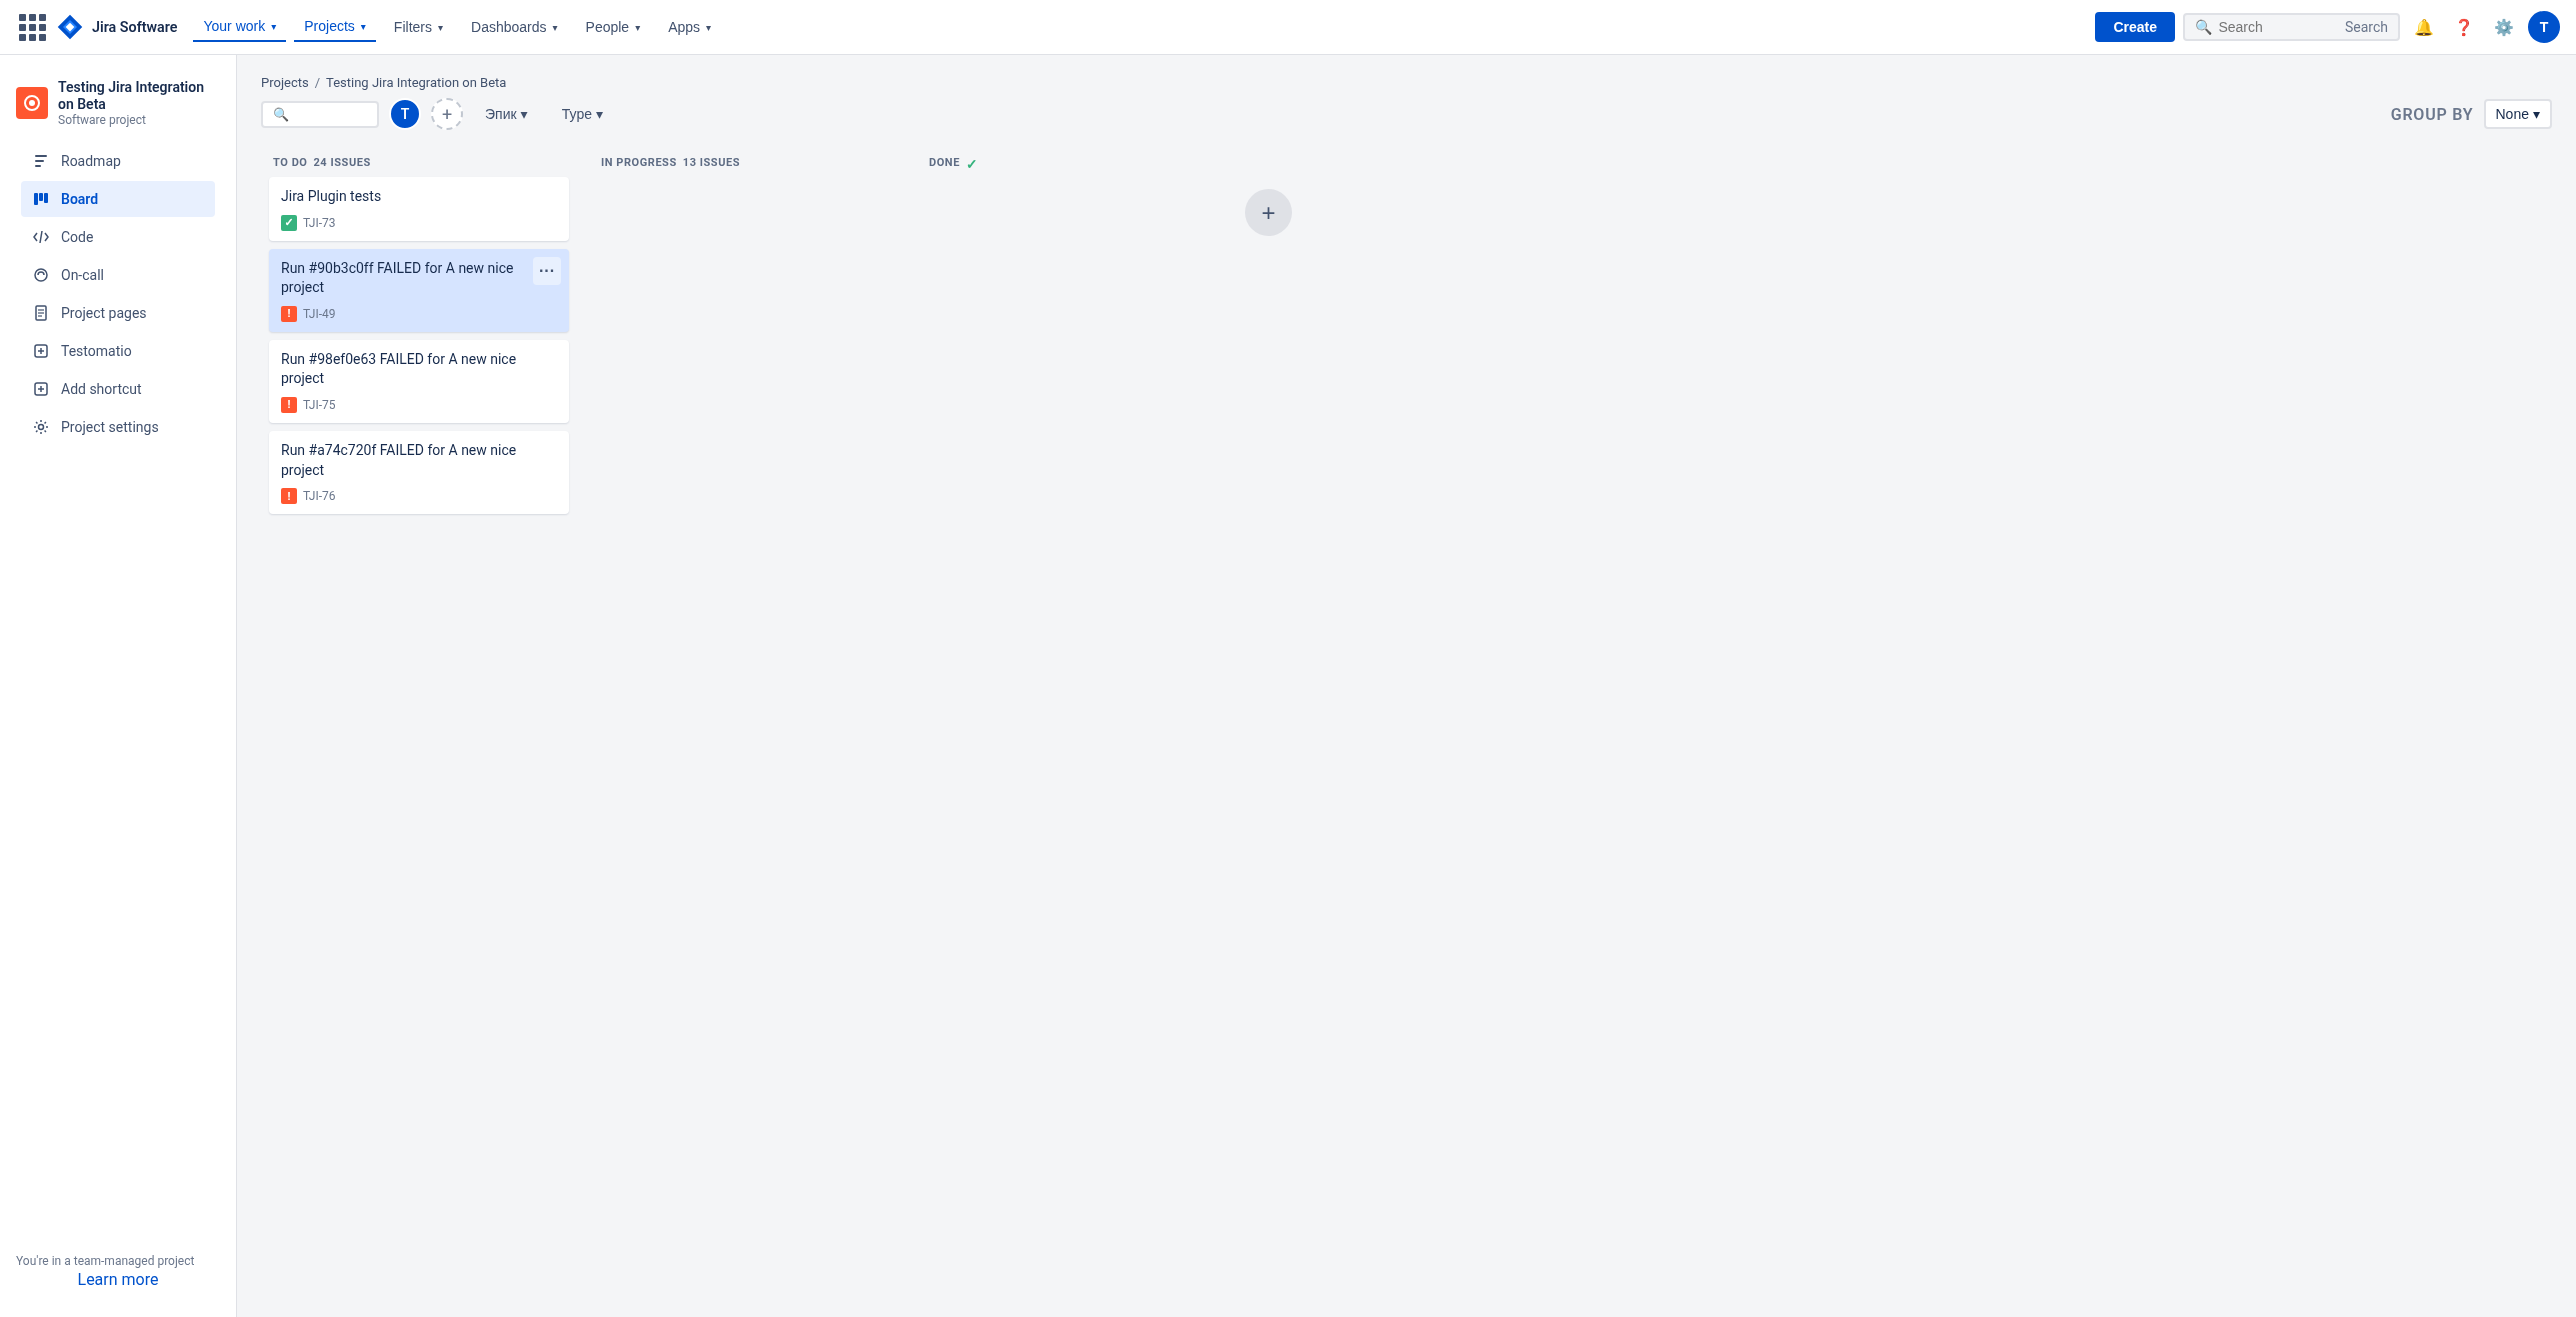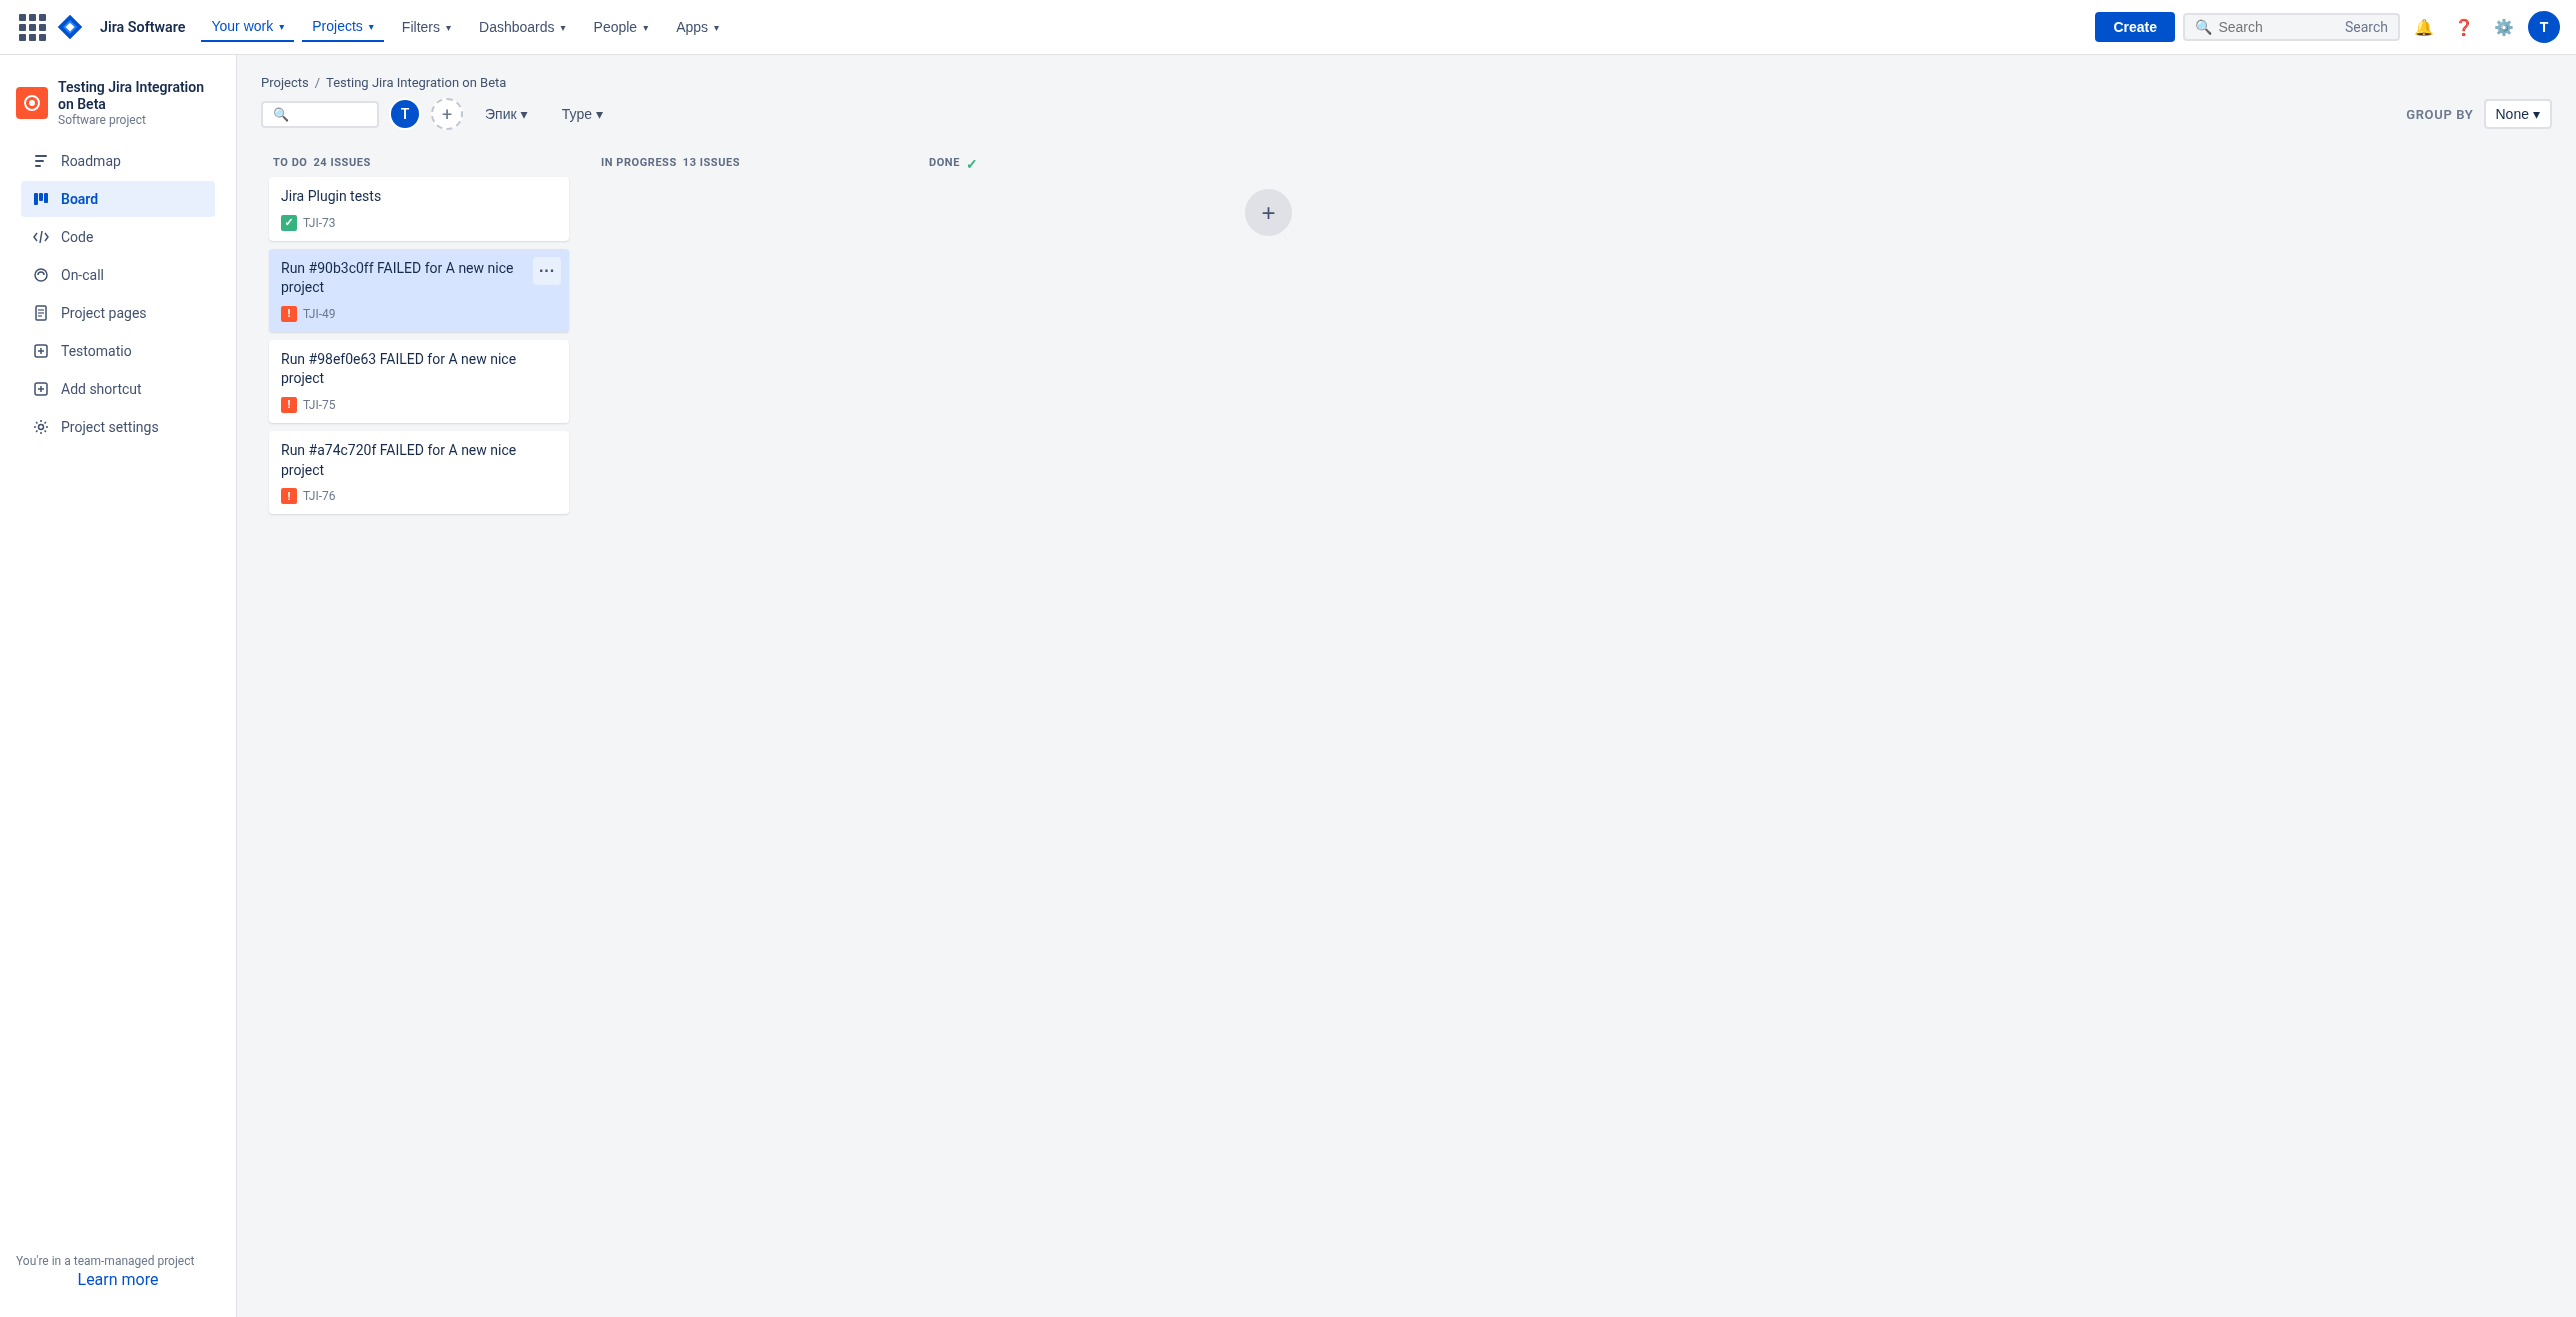--- a/index.html
+++ b/index.html
@@ -4,21 +4,21 @@
   <style>
     * { box-sizing: border-box; margin: 0; padding: 0; }
     body { font-family: -apple-system, BlinkMacSystemFont, 'Segoe UI', Roboto, sans-serif; background: #f4f5f7; color: #172b4d; font-size: 14px; }
 
     
     .topnav {
       display: flex; align-items: center; background: #fff;
       border-bottom: 1px solid #dfe1e6; padding: 0 16px; height: 55px; gap: 8px;
       position: sticky; top: 0; z-index: 100;
     }
-    .topnav-logo { display: flex; align-items: center; gap: 16px; margin-right: 8px; text-decoration: none; }
+    .topnav-logo { display: flex; align-items: center; gap: 8px; margin-right: 8px; text-decoration: none; }
     .topnav-logo-icon { width: 28px; height: 28px; }
     .topnav-logo-text { font-size: 14.3px; font-weight: 600; color: #172b4d; white-space: nowrap; }
     .topnav-grid { display: flex; align-items: center; justify-content: center; width: 32px; height: 32px; cursor: pointer; border-radius: 4px; }
     .grid-dots { display: grid; grid-template-columns: repeat(3,7px); gap: 3px; }
     .grid-dot { width: 7px; height: 7px; background: #42526e; border-radius: 1px; }
 
     .nav-item {
       display: flex; align-items: center; gap: 4px; padding: 6px 10px;
       border-radius: 4px; cursor: pointer; font-size: 14px; color: #42526e;
       white-space: nowrap; border: none; background: none;
@@ -106,21 +106,21 @@
     .filter-search input { border: none; background: transparent; outline: none; font-size: 13px; width: 100%; }
     .avatar-filter { width: 32px; height: 32px; border-radius: 50%; background: #0052cc; color: #fff; font-size: 14px; font-weight: 600; display: flex; align-items: center; justify-content: center; cursor: pointer; border: 2px solid #fff; }
     .avatar-add { width: 32px; height: 32px; border-radius: 50%; background: #fff; border: 2px dashed #c1c7d0; display: flex; align-items: center; justify-content: center; cursor: pointer; color: #6b778c; font-size: 18px; }
 
     .filter-btn {
       display: flex; align-items: center; gap: 4px; padding: 5px 12px;
       border: none; background: transparent; border-radius: 4px; cursor: pointer;
       font-size: 14px; color: #42526e;
     }
 
-    .group-by-label { font-size: 13px; color: #6b778c; font-weight: 600; text-transform: uppercase; letter-spacing: 0.05em; margin-left: auto; white-space: nowrap; }
+    .group-by-label { font-size: 16px; color: #6b778c; font-weight: 600; text-transform: uppercase; letter-spacing: 0.05em; margin-left: auto; white-space: nowrap; }
     .group-by-select {
       display: flex; align-items: center; gap: 4px; padding: 5px 10px;
       border: 2px solid #dfe1e6; background: #fff; border-radius: 4px; cursor: pointer;
       font-size: 14px; color: #172b4d;
     }
 
     
     .board { display: flex; gap: 12px; padding: 0 24px 24px; flex: 1; overflow-x: auto; align-items: flex-start; }
 
     .board-column {

